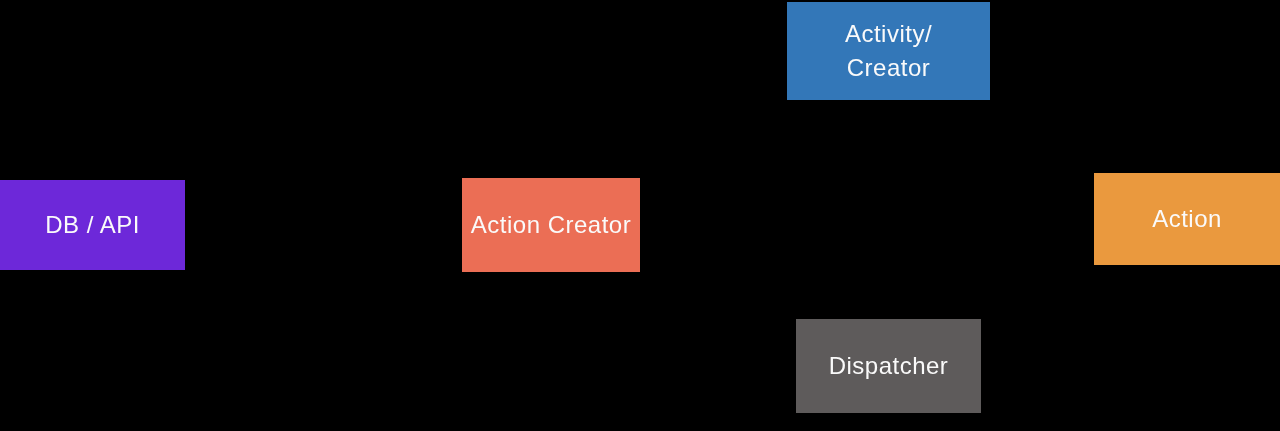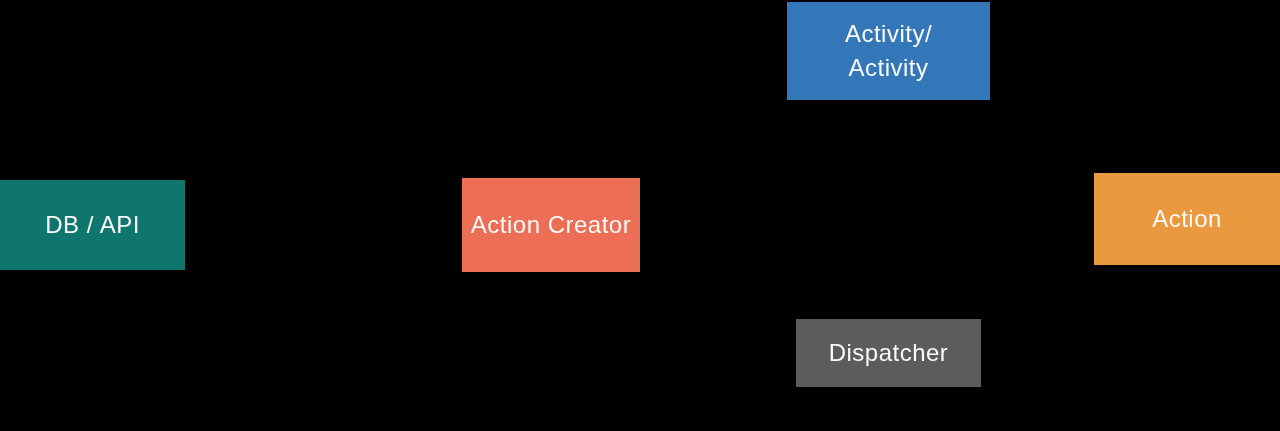--- a/index.html
+++ b/index.html
@@ -32,32 +32,32 @@
     white-space: pre;
   }
 </style>
 </head>
 <body>
 
 <div class="canvas" style="background: rgb(0, 0, 0); width: 1280px; height: 431px;">
 
   <div class="node" style="left: 787px; top: 2px; width: 203px; height: 98px; background: rgb(51, 119, 184); color: rgb(250, 250, 250);">
     <span class="line">Activity/</span>
-    <span class="line">Activity</span>
+    <span class="line">Creator</span>
   </div>
 
-  <div class="node" style="left: 0px; top: 180px; width: 185px; height: 90px; background: #0f766e; color: rgb(250, 250, 250);">
+  <div class="node" style="left: 0px; top: 180px; width: 185px; height: 90px; background: #6d28d9; color: rgb(250, 250, 250);">
     <span class="line">DB / API</span>
   </div>
 
   <div class="node" style="left: 462px; top: 178px; width: 178px; height: 94px; background: rgb(235, 110, 85); color: rgb(250, 250, 250);">
     <span class="line">Action Creator</span>
   </div>
 
   <div class="node" style="left: 1094px; top: 173px; width: 186px; height: 92px; background: rgb(234, 153, 62); color: rgb(250, 250, 250);">
     <span class="line">Action</span>
   </div>
 
-  <div class="node" style="left: 796px; top: 319px; width: 185px; height: 68px; background: rgb(94, 91, 91); color: rgb(250, 250, 250);">
+  <div class="node" style="left: 796px; top: 319px; width: 185px; height: 94px; background: rgb(94, 91, 91); color: rgb(250, 250, 250);">
     <span class="line">Dispatcher</span>
   </div>
 
 </div>
 
 </body></html>

